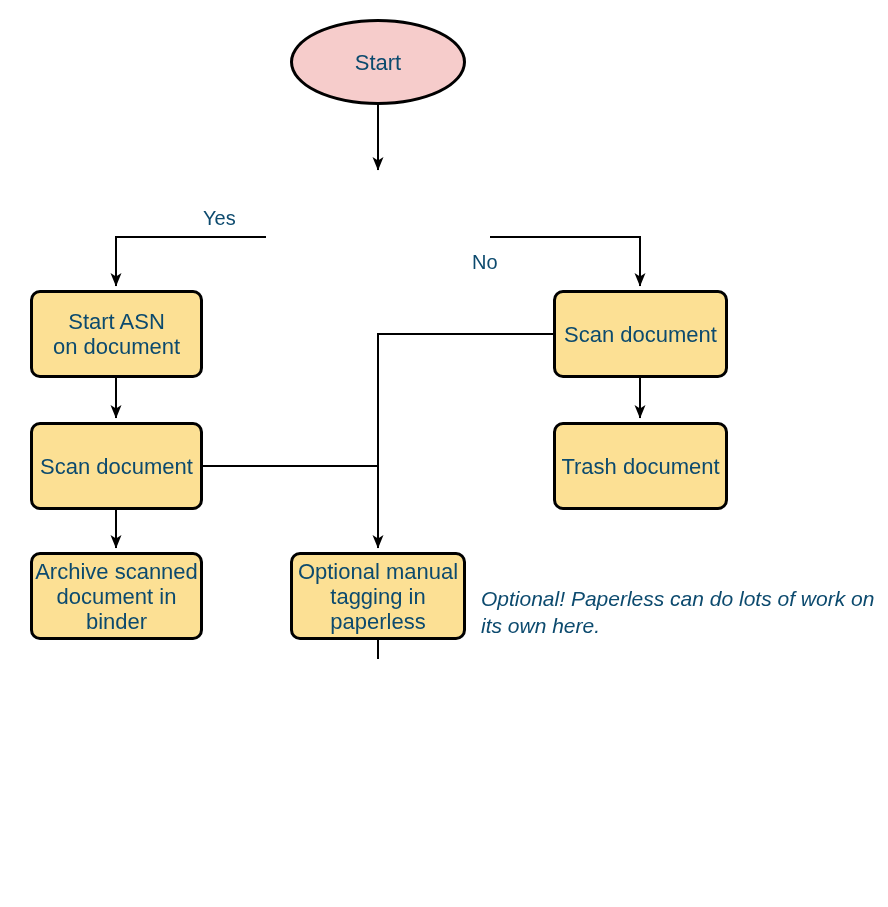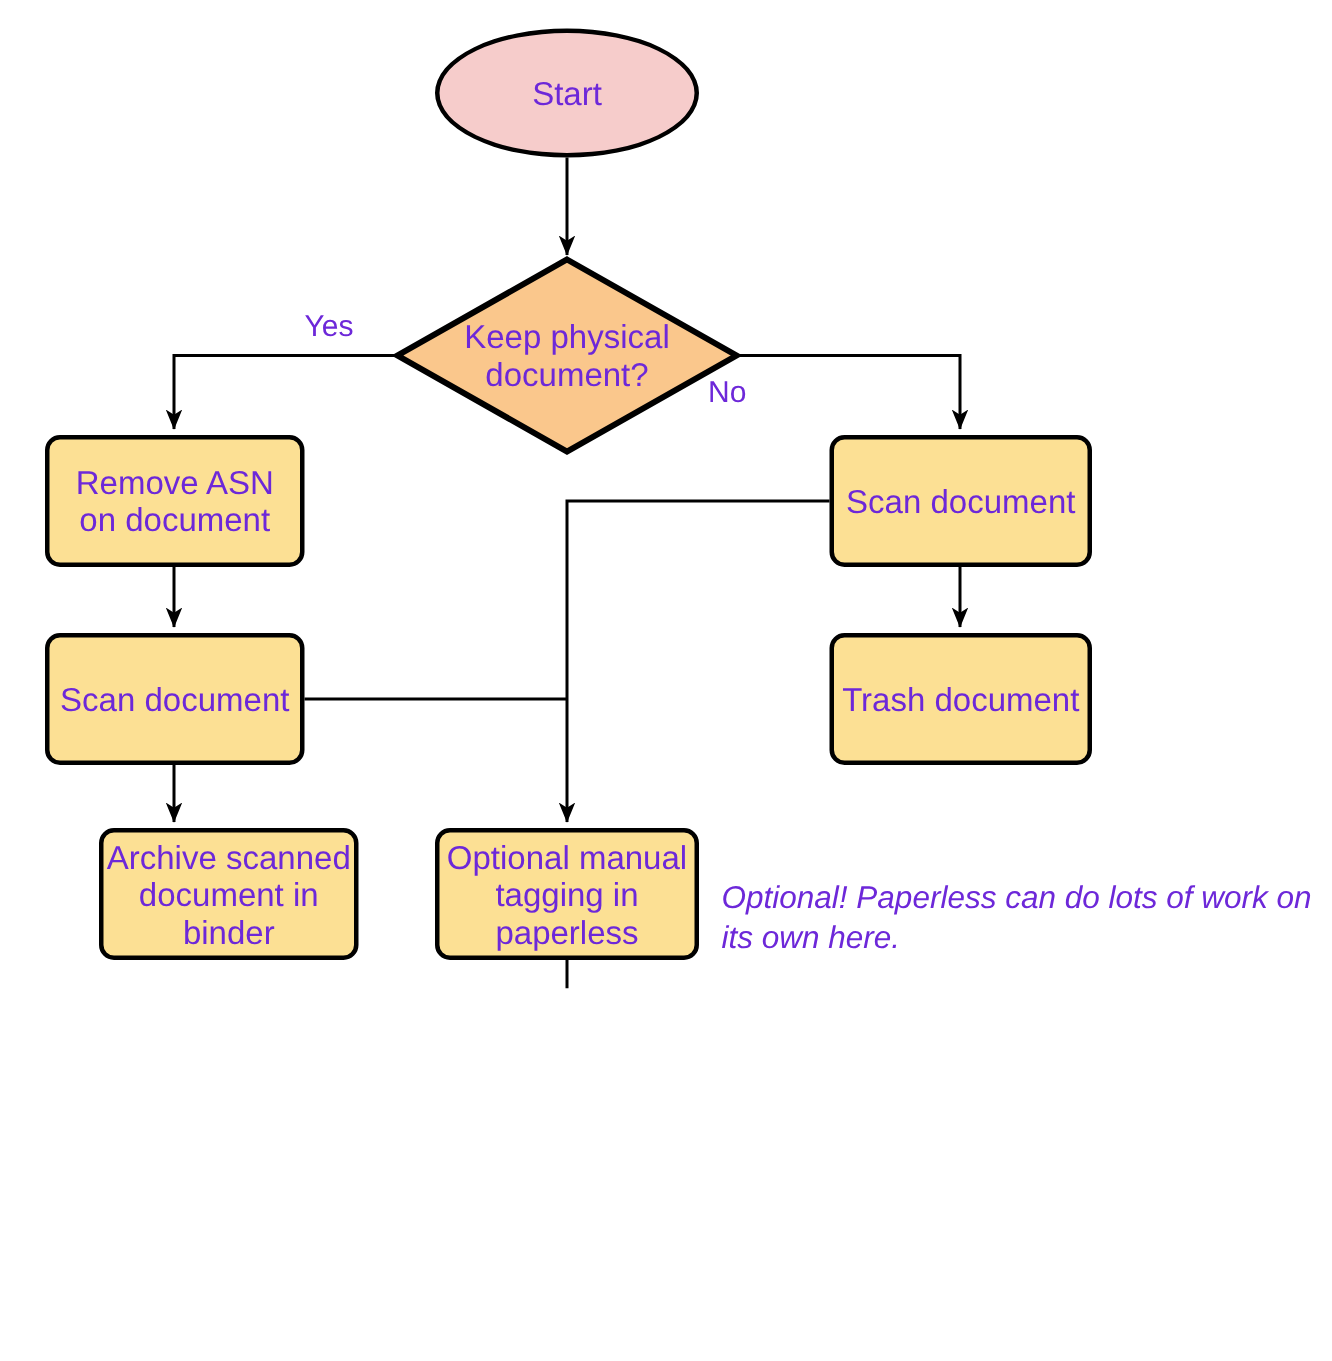--- a/index.html
+++ b/index.html
@@ -2,21 +2,21 @@
 <html style="--terminal-fill: #F6CCCB; --decision-fill: #FAC78C; --process-fill: #FCE094; --stroke: #000000;"><head>
 <meta charset="utf-8">
 <style>
   html, body { margin: 0; padding: 0; background: #ffffff; }
   #canvas {
     position: relative;
     width: 888px;
     height: 659px;
     background: #ffffff;
     font-family: "Liberation Sans", "DejaVu Sans", sans-serif;
-    color: #6d28d9;
+    color: #0c4a6e;
     overflow: hidden;
   }
   #edges {
     position: absolute;
     left: 0; top: 0;
     width: 888px; height: 907px;
     z-index: 0;
   }
   .node {
     position: absolute;
@@ -80,21 +80,21 @@
     width: 888px;
     height: 2px;
     background: #F1EFE8;
   }
 
   
   #node-start        { left: 290px; top: 19px;  width: 176px; height: 86px; }
   #node-decision     { left: 265px; top: 173px; width: 226px; height: 128px; }
   #node-write-asn    { left: 30px;  top: 290px; width: 173px; height: 88px; }
   #node-scan-left    { left: 30px;  top: 422px; width: 173px; height: 88px; }
-  #node-archive      { left: 30px;  top: 552px; width: 173px; height: 88px; margin-left: 36px; }
+  #node-archive      { left: 30px;  top: 552px; width: 173px; height: 88px; }
   #node-scan-right   { left: 553px; top: 290px; width: 175px; height: 88px; }
   #node-trash        { left: 553px; top: 422px; width: 175px; height: 88px; justify-content: center; }
   #node-perform      { left: 290px; top: 552px; width: 176px; height: 88px; }
   #node-remove       { left: 290px; top: 682px; width: 176px; height: 88px; }
   #node-end          { left: 290px; top: 812px; width: 176px; height: 88px; }
 
   #edge-label-yes { left: 203px; top: 205px; width: 46px; }
   #edge-label-no  { left: 472px; top: 205px; width: 46px; margin-top: 44px; }
 </style>
 </head>
@@ -119,32 +119,23 @@
       <path d="M203 466 L378 466"></path>
       <path d="M378 640 L378 678" marker-end="url(#arrow)"></path>
       <path d="M378 770 L378 808" marker-end="url(#arrow)"></path>
     </g>
   </svg>
 
   <div id="node-start" class="node terminal">
     <span class="line">Start</span>
   </div>
 
-  <div id="node-decision" class="node diamond">
-    <svg viewBox="0 0 226 128">
-      <polygon points="113,0 226,64 113,128 0,64" style="fill: var(--decision-fill, #FAC78C);" stroke="#000" stroke-width="4" stroke-linejoin="miter"></polygon>
-    </svg>
-    <div class="dlabel">
-      <span class="line">Keep physical</span>
-      <span class="line">document?</span>
-    </div>
-  </div>
 
   <div id="node-write-asn" class="node process">
-    <span class="line">Remove ASN</span>
+    <span class="line">Start ASN</span>
     <span class="line">on document</span>
   </div>
 
   <div id="node-scan-left" class="node process">
     <span class="line">Scan document</span>
   </div>
 
   <div id="node-archive" class="node process">
     <span class="line">Archive scanned</span>
     <span class="line">document in</span>

